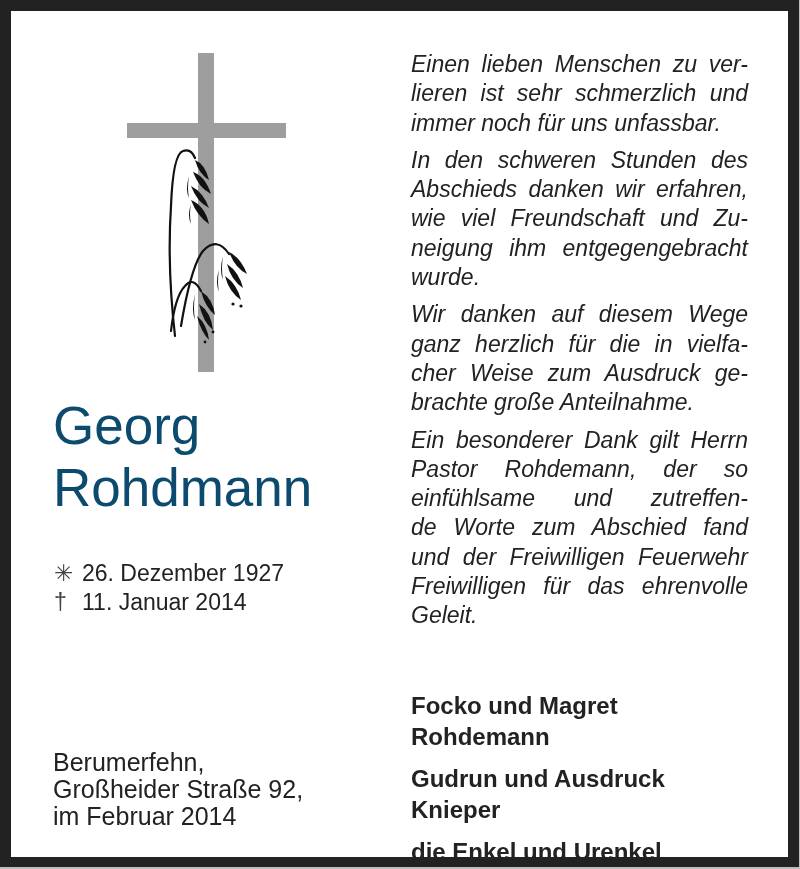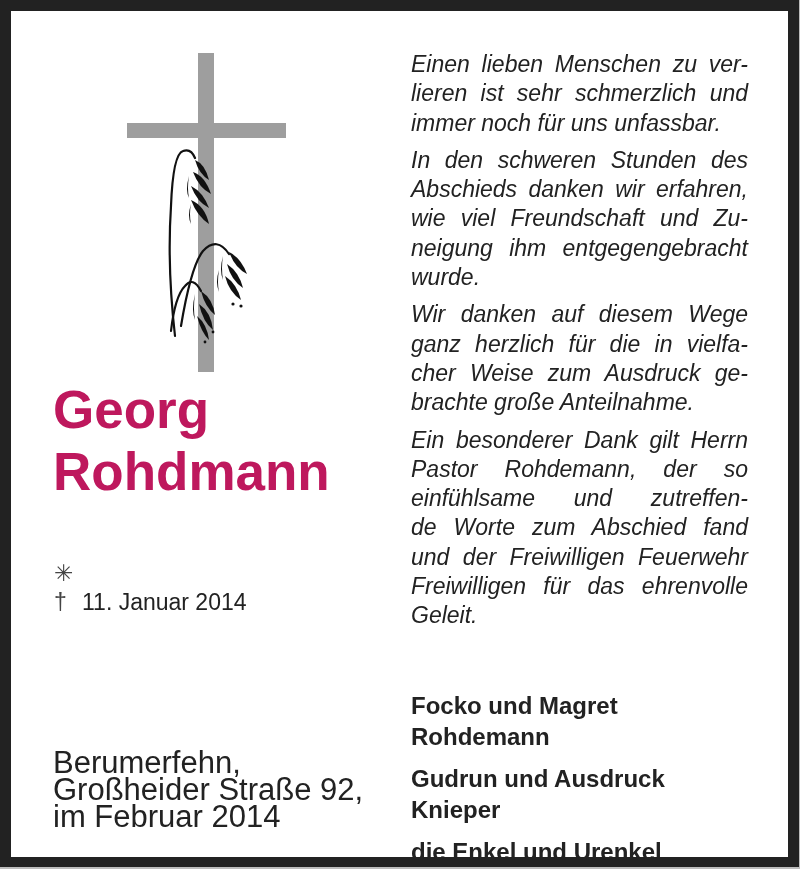--- a/index.html
+++ b/index.html
@@ -10,27 +10,27 @@
     }
     .page {
       position: absolute; left: 11px; top: 11px; width: 777px; height: 846px;
       background: #ffffff; color: #222222;
       font-family: "Liberation Sans", sans-serif;
     }
     .cross-v { position: absolute; left: 187px; top: 42px; width: 16px; height: 319px; background: #9e9e9e; }
     .cross-h { position: absolute; left: 116px; top: 112px; width: 159px; height: 15px; background: #9e9e9e; }
     .grain { position: absolute; left: 150px; top: 135px; width: 110px; height: 200px; }
     .name {
-      position: absolute; left: 42px; top: 368px; font-weight: bold;
-      font-size: 53px; line-height: 62px; letter-spacing: 0px; color: #be185d;
+      position: absolute; left: 42px; top: 384px; font-weight: normal;
+      font-size: 53px; line-height: 62px; letter-spacing: 0px; color: #0c4a6e;
     }
     .dates { position: absolute; left: 43px; top: 548px; font-size: 23px; line-height: 29px; }
     .dates .row { display: flex; align-items: baseline; }
     .dates .sym { width: 28px; display: inline-block; color: #444; }
-    .address { position: absolute; left: 42px; top: 738px; font-size: 31px; line-height: 27px; }
+    .address { position: absolute; left: 42px; top: 738px; font-size: 25px; line-height: 27px; }
     .right { position: absolute; left: 400px; top: 39px; width: 337px; font-size: 23px; line-height: 29.3px; }
     .para { text-align: justify; margin: 0 0 8px 0; }
     .para .ln { display: block; text-align: justify; text-align-last: justify; height: 29.3px; white-space: nowrap; font-style: italic; }
     .para .ln.last { text-align-last: left; }
     .signers { position: absolute; left: 400px; top: 680px; width: 340px; font-weight: bold; font-size: 24px; line-height: 30.5px; }
     .signer { margin-bottom: 12px; }
   </style>
 </head>
 <body>
 
@@ -71,20 +71,21 @@
   </div>
 
   <div class="name">
     <div>Georg</div>
     <div>Rohdmann</div>
   </div>
 
   <div class="dates">
     <div class="row">
       <span class="sym">✳</span>
+      <span>26. Dezember 1927</span>
     </div>
     <div class="row">
       <span class="sym">†</span>
       <span>11. Januar 2014</span>
     </div>
   </div>
 
   <div class="address">
     <div>Berumerfehn,</div>
     <div>Großheider Straße 92,</div>

